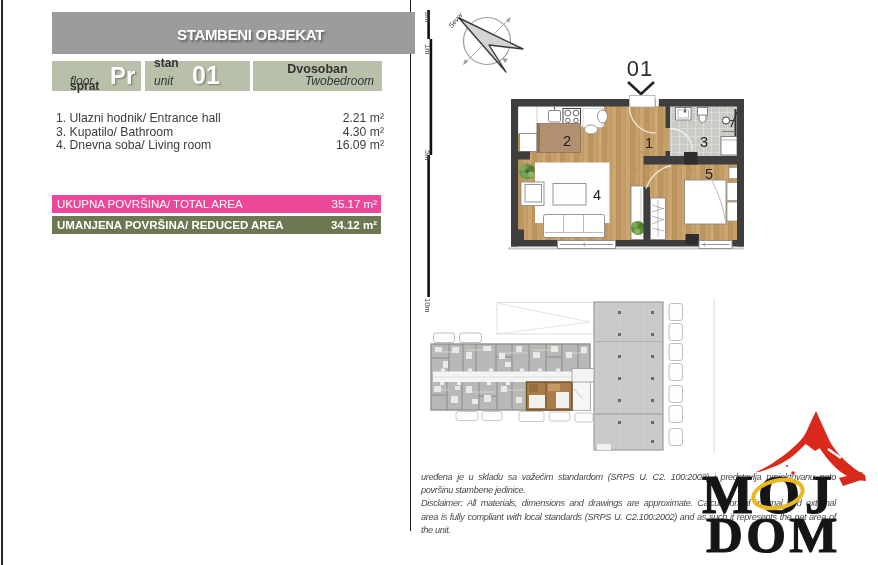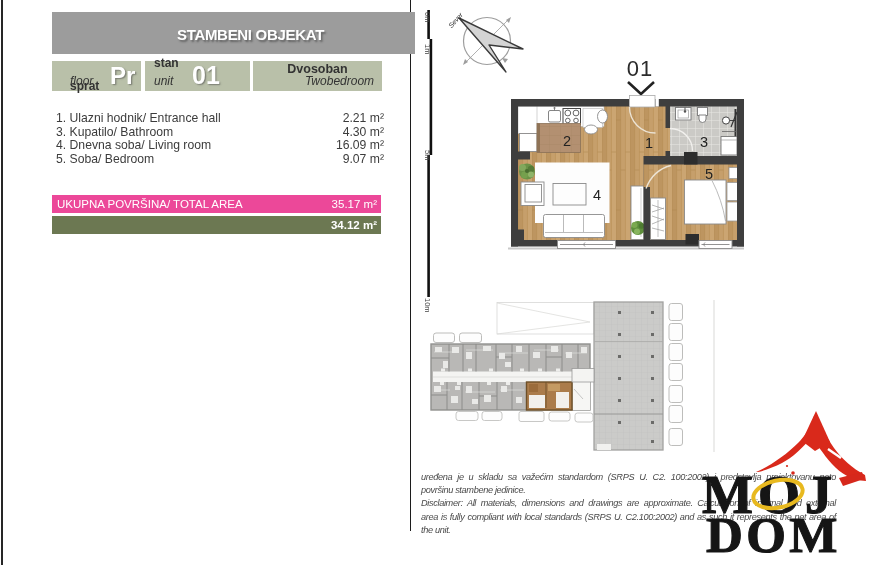--- a/index.html
+++ b/index.html
@@ -34,30 +34,30 @@
 
 <div class="abs" style="left:56px;top:112px;width:328px;font-size:12.2px;color:#3c3c3c;line-height:13.6px;">
 
   <div>1. Ulazni hodnik/ Entrance hall<span style="float:right">2.21 m²</span></div>
 
 
   <div>3. Kupatilo/ Bathroom<span style="float:right">4.30 m²</span></div>
 
   <div>4. Dnevna soba/ Living room<span style="float:right">16.09 m²</span></div>
 
-  <div>5. Soba/ Bedroom<span style="float:right">9.07 m²</span></div>
 </div>
 
 <div class="abs" style="left:52px;top:195px;width:329px;height:18px;background:#ec4899;color:#fff;
      font-size:11.5px;font-weight:normal;line-height:18.5px;">
   <span style="margin-left:5px;">UKUPNA POVRŠINA/ TOTAL AREA</span>
   <span style="float:right;margin-right:4px;">35.17 m²</span></div>
 
 <div class="abs" style="left:52px;top:216px;width:329px;height:18px;background:#6c7852;color:#fff;
      font-size:11.5px;font-weight:bold;line-height:18.5px;">
+  <span style="margin-left:5px;">UMANJENA POVRŠINA/ REDUCED AREA</span>
   <span style="float:right;margin-right:4px;">34.12 m²</span></div>
 
 <svg class="abs" style="left:415px;top:0;" width="25" height="320" viewBox="415 0 25 320">
 
   <rect x="427.3" y="10" width="2.6" height="29" fill="#111"></rect>
 
   <rect x="429.6" y="39" width="2.6" height="116" fill="#111"></rect>
 
   <rect x="427.3" y="155" width="2.6" height="142" fill="#111"></rect>
 

